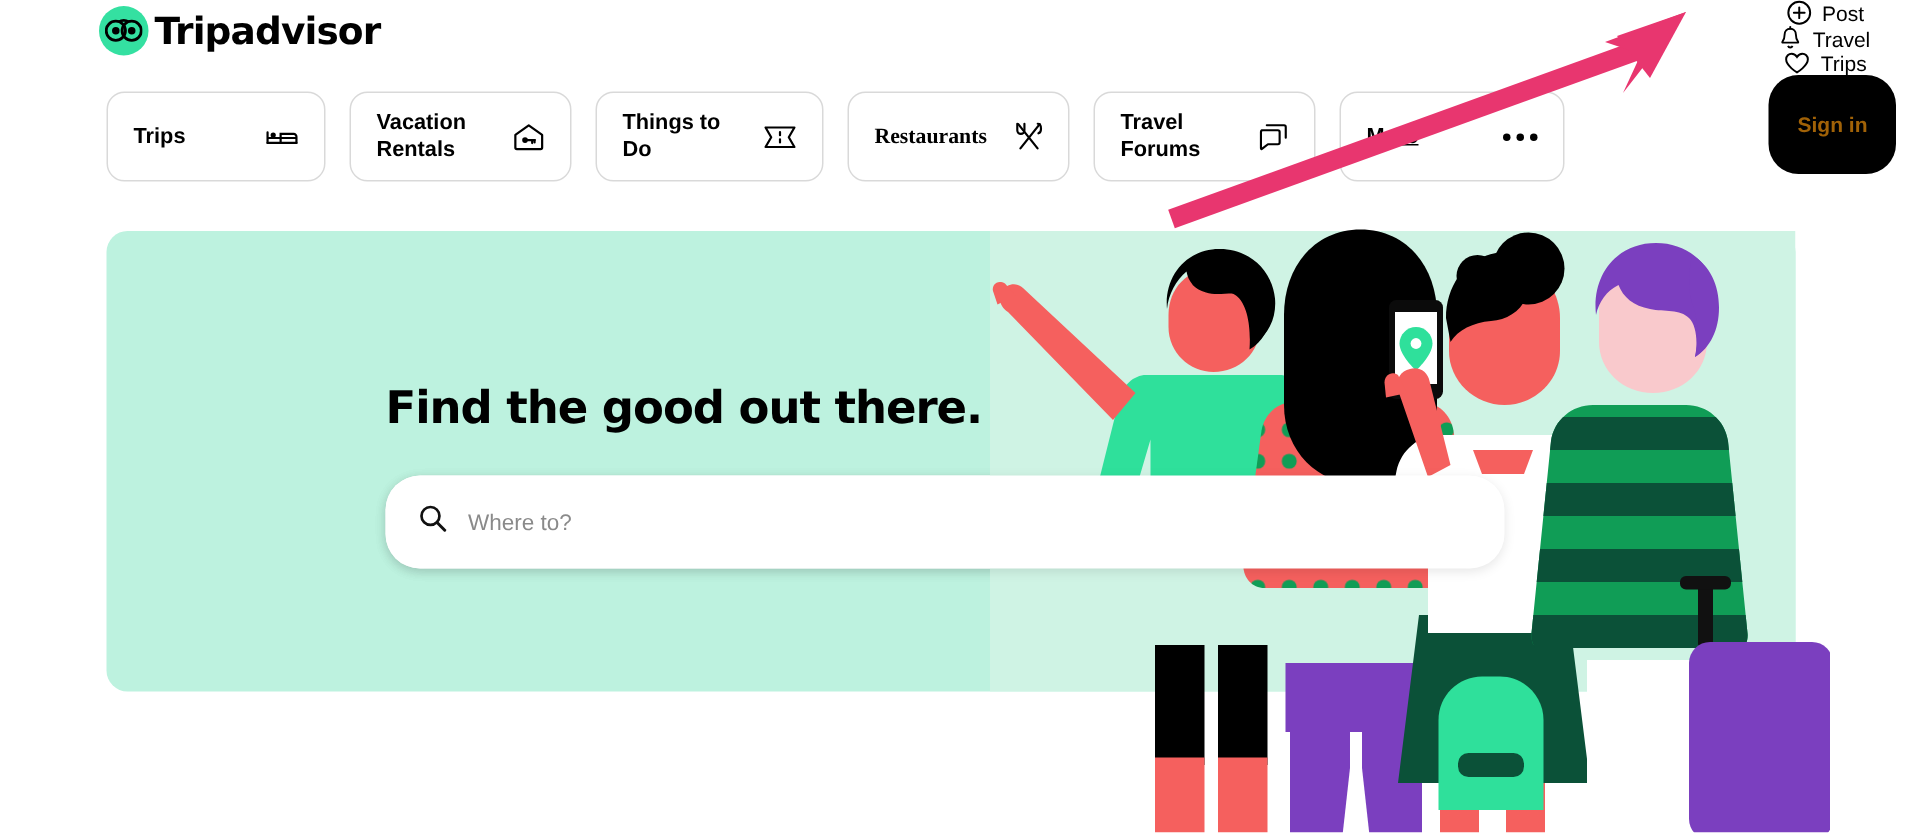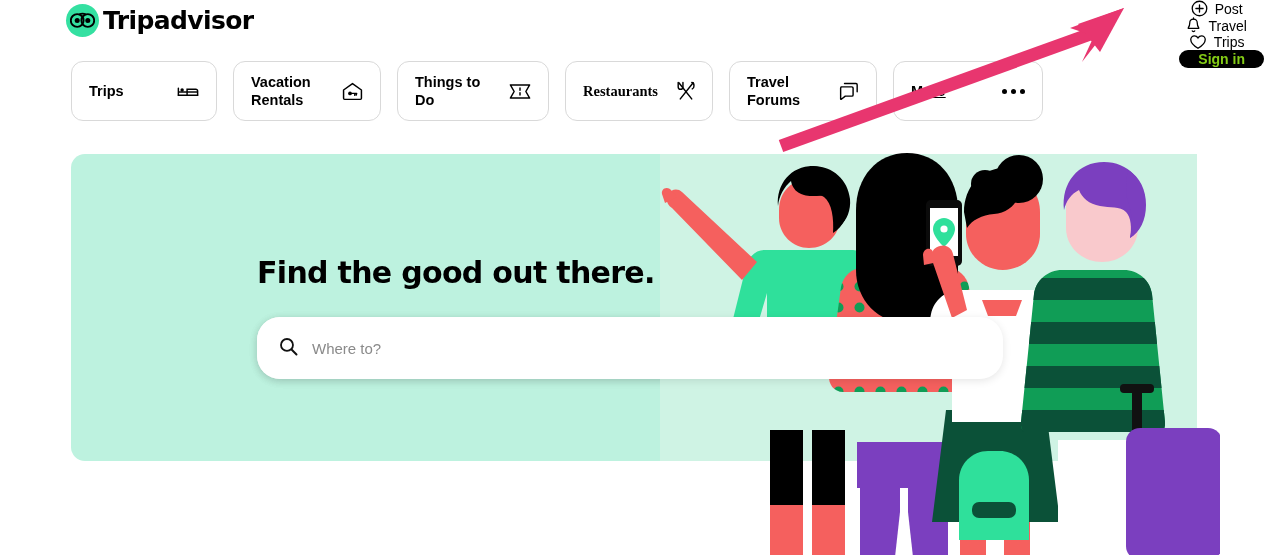--- a/index.html
+++ b/index.html
@@ -19,22 +19,22 @@
          display:flex; align-items:center; justify-content:center; }
   .owl svg { display:block; }
   .brand-name { font-size:25px; font-weight:bold; color:#000; letter-spacing:-0.6px;
                 font-family:"DejaVu Sans", sans-serif; }
 
   .header-right { position:absolute; right:16px; top:0; height:42px;
                   display:flex; align-items:center; gap:0;flex-direction:column; }
   .hr-item { display:flex; align-items:center; gap:7px; padding:0 14px; height:42px;
              font-size:14px; color:#000; cursor:pointer; }
   .hr-item svg { display:block; }
-  .signin { margin-left:10px; background:#000; color:#84cc16; font-size:14px; font-weight:bold;
-            border-radius:20px; padding:1px 19px; border:none; cursor:pointer;
+  .signin { margin-left:10px; background:#000; color:#a16207; font-size:14px; font-weight:bold;
+            border-radius:20px; padding:25px 19px; border:none; cursor:pointer;
             font-family:"Liberation Sans", sans-serif; }
 
   
   .navrow { position:absolute; left:71px; top:61px; display:flex; gap:16px; }
   .pill { height:60px; border:1px solid #d9d9d9; border-radius:12px;
           display:flex; align-items:center; justify-content:space-between;
           padding:0 17px; gap:18px; background:#fff; cursor:pointer; }
   .pill-label { font-size:14.5px; font-weight:bold; color:#000; line-height:1.25; white-space:pre-line; }
   .pill svg { display:block; flex:none; }
   .p-hotels{ width:146px; }

